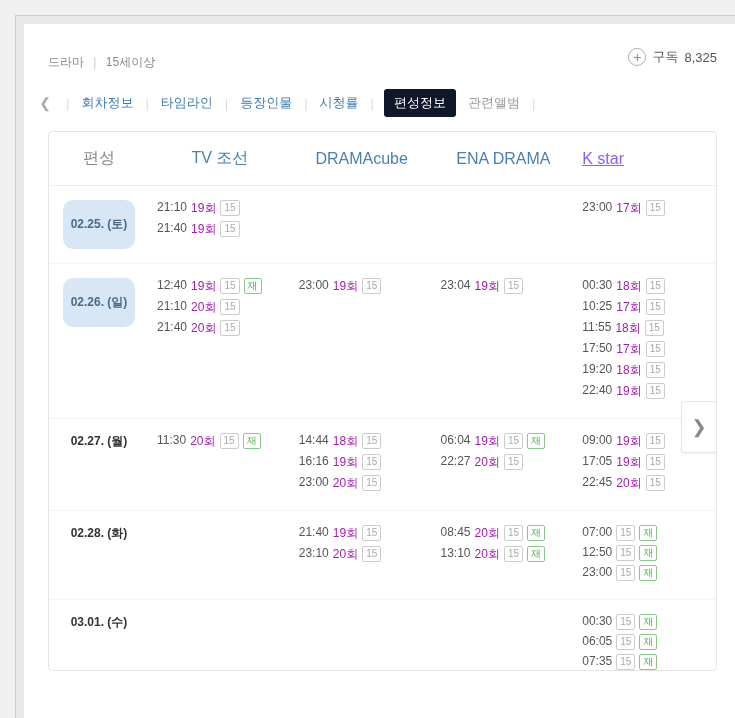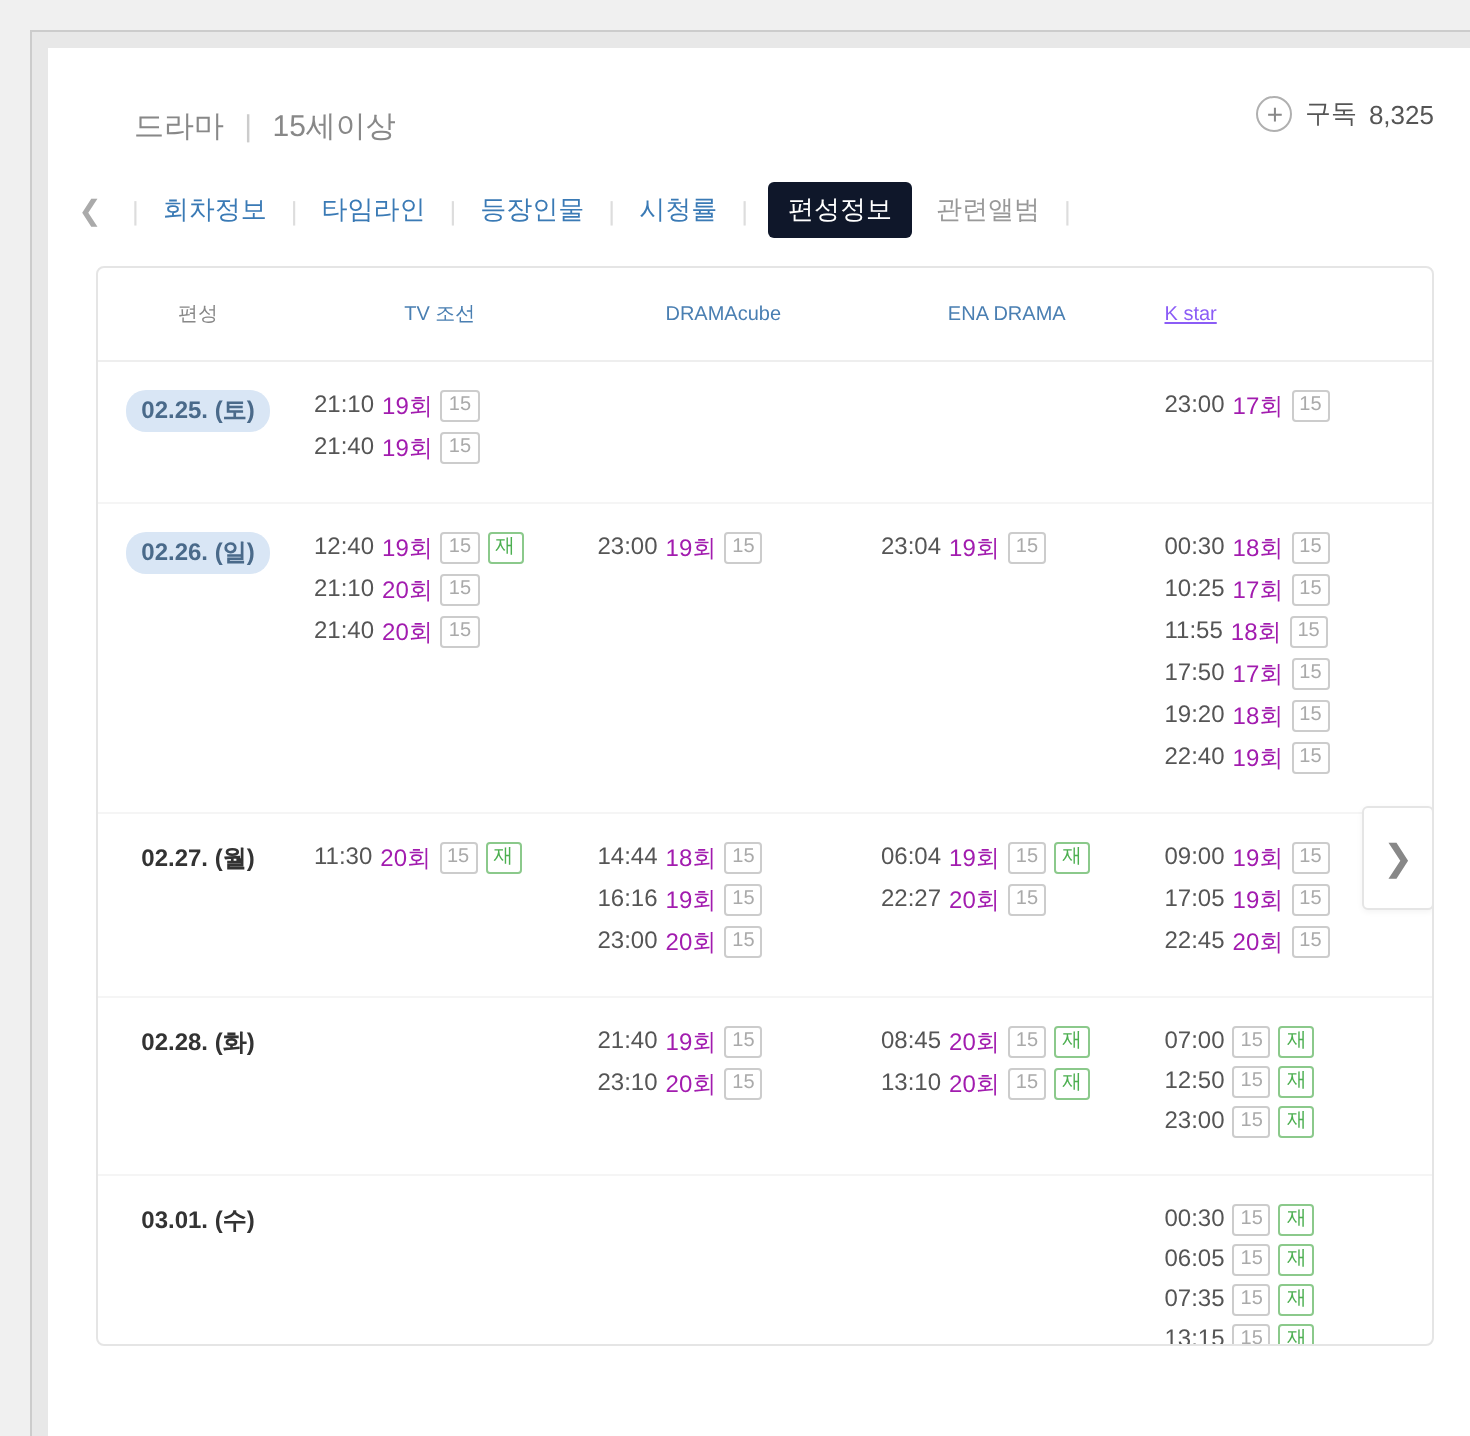--- a/index.html
+++ b/index.html
@@ -29,24 +29,23 @@
       padding: 0 24px;
       margin-bottom: 8px;
     }
     .title-block h1 {
       font-size: 20px;
       font-weight: 700;
       color: #222;
       letter-spacing: -0.5px;
     }
     .meta {
-      font-size: 15px;
+      font-size: 12px;
       color: #888;
       margin-top: 6px;
-      margin-left: 19px;
     }
     .meta .sep { color: #ccc; margin: 0 6px; }
     .subscribe {
       display: flex;
       align-items: center;
       font-size: 13px;
       color: #555;
       gap: 6px;
     }
     .plus-icon {
@@ -99,21 +98,21 @@
       overflow: hidden;
       position: relative;
       height: 540px;
     }
     .schedule {
       width: 100%;
       border-collapse: collapse;
       table-layout: fixed;
     }
     .schedule th {
-      font-size: 10px;
+      font-size: 16px;
       font-weight: 400;
       color: #888;
       padding: 16px 8px;
       border-bottom: 1px solid #eee;
       text-align: center;
     }
     .schedule th.ch { color: #4a7fb2; cursor: pointer; }
     .schedule th.ch-right { color: #8b5cf6; text-align: left; padding-right: 12px; text-decoration: underline; }
     .schedule th:first-child { width: 100px; }
     .schedule td {
@@ -126,21 +125,21 @@
     .date-cell { text-align: center; }
     .date-badge {
       display: inline-block;
       font-weight: 700;
       font-size: 12px;
       color: #333;
     }
     .date-badge.weekend {
       background: #d9e6f5;
       color: #4a6a8a;
-      padding: 2px 8px;
+      padding: 16px 8px;
       border-radius: 10px;
     }
     .slot {
       display: flex;
       align-items: flex-start;
       gap: 4px;
       margin-bottom: 4px;
       white-space: nowrap;
     }
     .slot .time { color: #555; }

